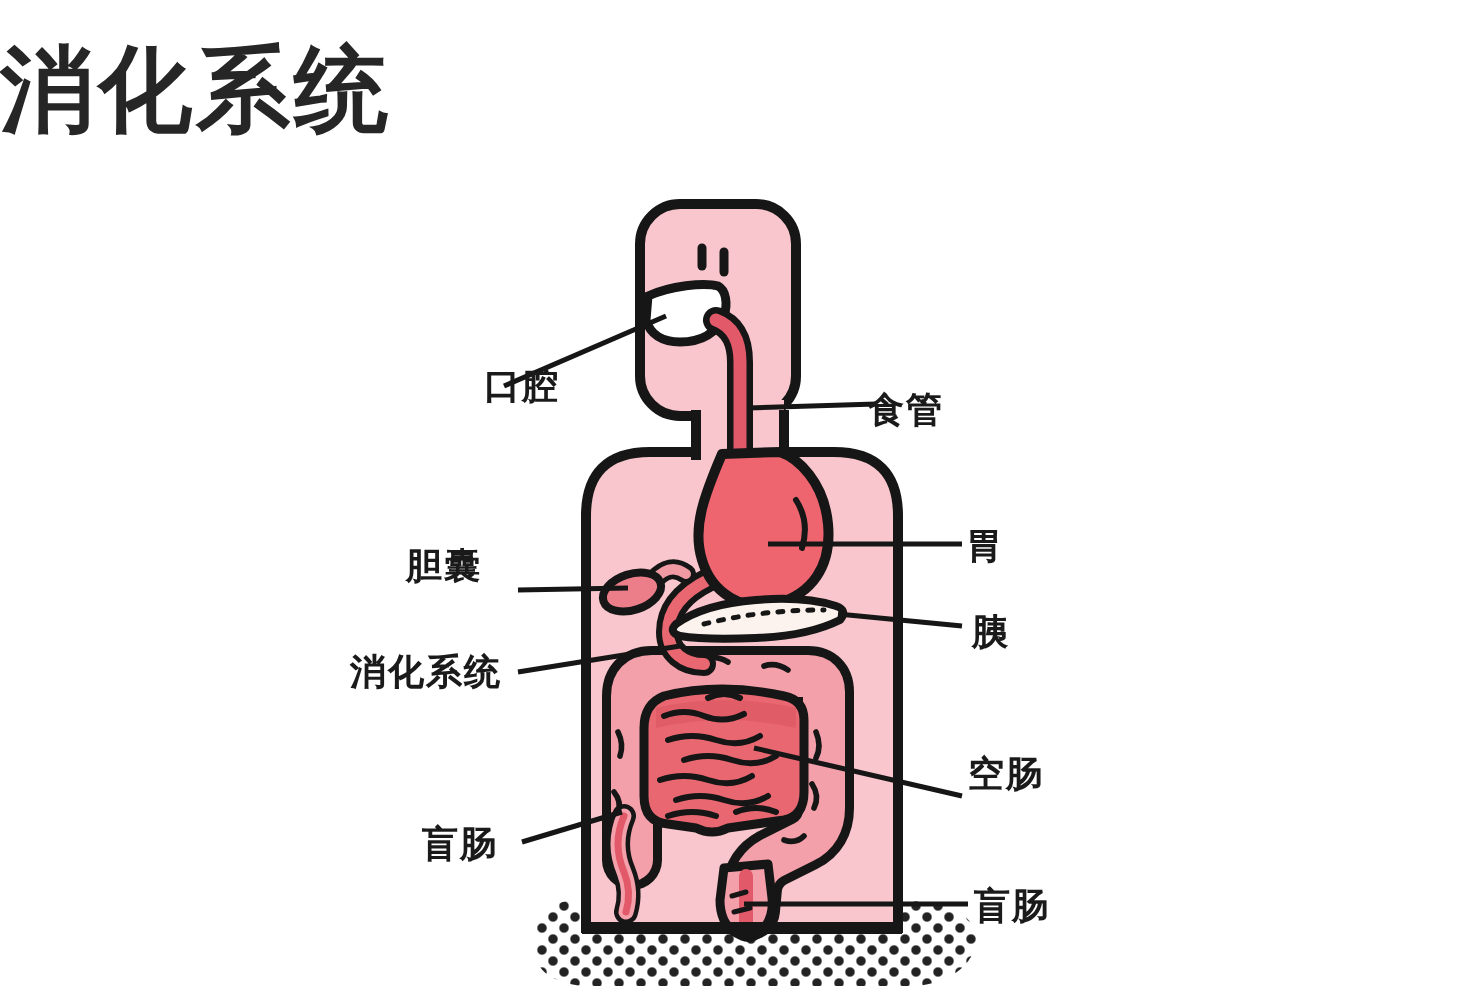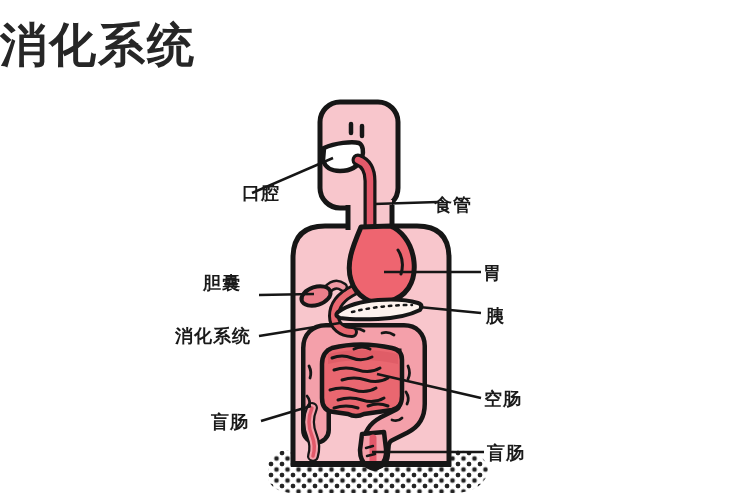--- a/index.html
+++ b/index.html
@@ -25,21 +25,21 @@
   .lbl{
     position:absolute;font-size:18px;font-weight:600;color:#1a1a1a;
     letter-spacing:1px;white-space:nowrap;
   }
   #lbl-mouth{left:242px;top:181px}
   #lbl-esophagus{left:434px;top:193px}
   #lbl-stomach{left:483px;top:261px}
   #lbl-gallbladder{left:203px;top:271px}
   #lbl-duodenum{left:175px;top:324px}
   #lbl-pancreas{left:486px;top:304px}
-  #lbl-jejunum{left:484px;top:387px}
+  #lbl-jejunum{left:484px;top:375px}
   #lbl-cecum{left:211px;top:410px}
   #lbl-rectum{left:487px;top:441px}
 </style>
 </head>
 <body>
 
 <div class="stage">
 
   <h1 class="title">消化系统</h1>
 

